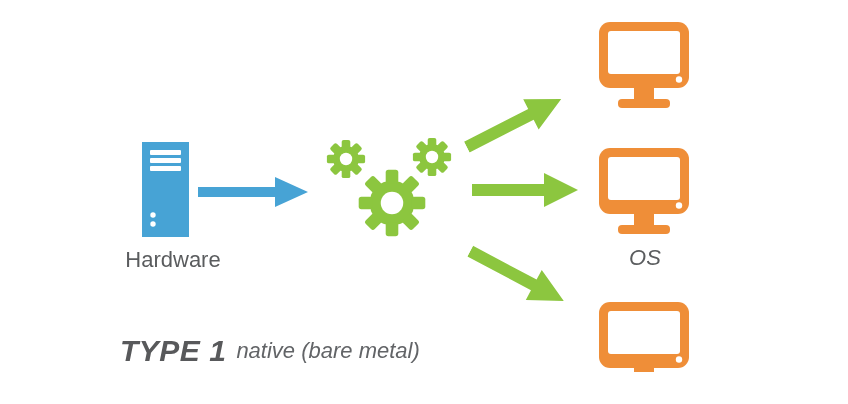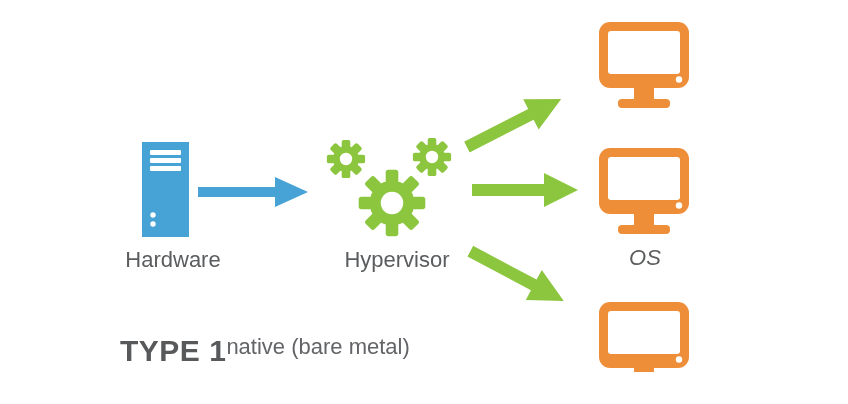--- a/index.html
+++ b/index.html
@@ -26,32 +26,34 @@
     font-size: 22px;
     line-height: 26px;
     color: var(--text, #5a5c5e);
   }
 
   .caption {
     position: absolute;
     left: 120px;
     top: 334px;
     display: flex;
-    align-items: flex-start;
+    align-items: center;
     white-space: nowrap;
+    font-style: italic;
   }
   .caption-type {
     font-size: 30px;
     font-weight: bold;
     color: var(--title, #58595b);
     letter-spacing: 0.5px;
   }
   .caption-sub {
     font-size: 22px;
     color: var(--subtitle, #626467);
+    margin-left: 10px;
   }
 
   .rot-up   { transform: rotate(-27deg); transform-origin: 50% 50%; }
   .rot-down { transform: rotate(28deg);  transform-origin: 50% 50%; }
 </style>
 </head>
 <body>
 
 <div class="canvas">
 
@@ -148,21 +150,20 @@
   <svg class="abs" style="left:598px; top:301px;" width="92" height="88" viewBox="0 0 92 88">
     <rect class="fill-orange" x="1" y="1" width="90" height="66" rx="11"></rect>
     <rect class="fill-white" x="10" y="10" width="72" height="43" rx="3"></rect>
     <circle class="fill-white" cx="81" cy="58.5" r="3.2"></circle>
     <rect class="fill-orange" x="36" y="67" width="20" height="11"></rect>
     <rect class="fill-orange" x="20" y="78" width="52" height="9" rx="4"></rect>
   </svg>
 
   <div class="node-label" style="left:93px; top:247px;">Hardware</div>
 
-  <div class="node-label" style="left:317px; top:247px;">Hypervisor</div>
 
   <div class="node-label" style="left:565px; top:245px;font-style:italic;">OS</div>
 
   <div class="caption">
     <span class="caption-type">TYPE 1</span>
     <span class="caption-sub">native (bare metal)</span>
   </div>
 
 </div>
 

